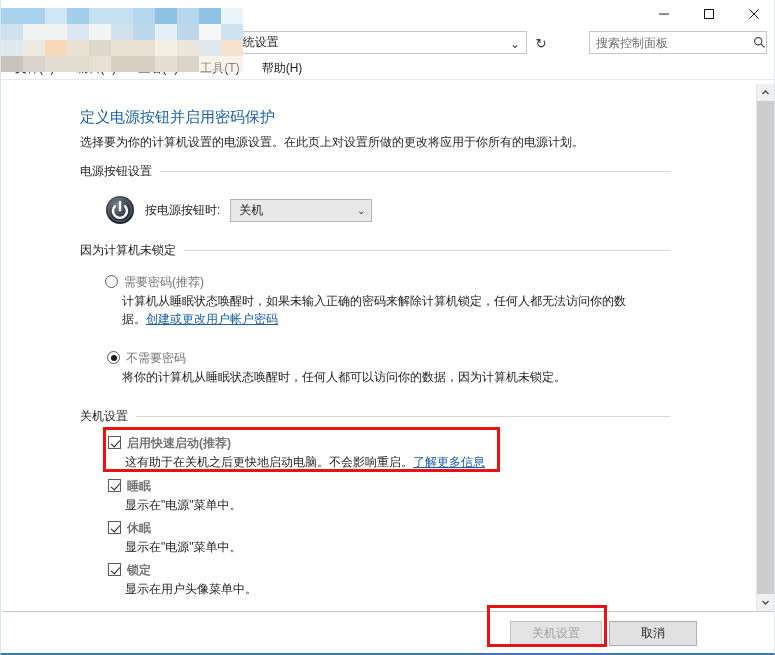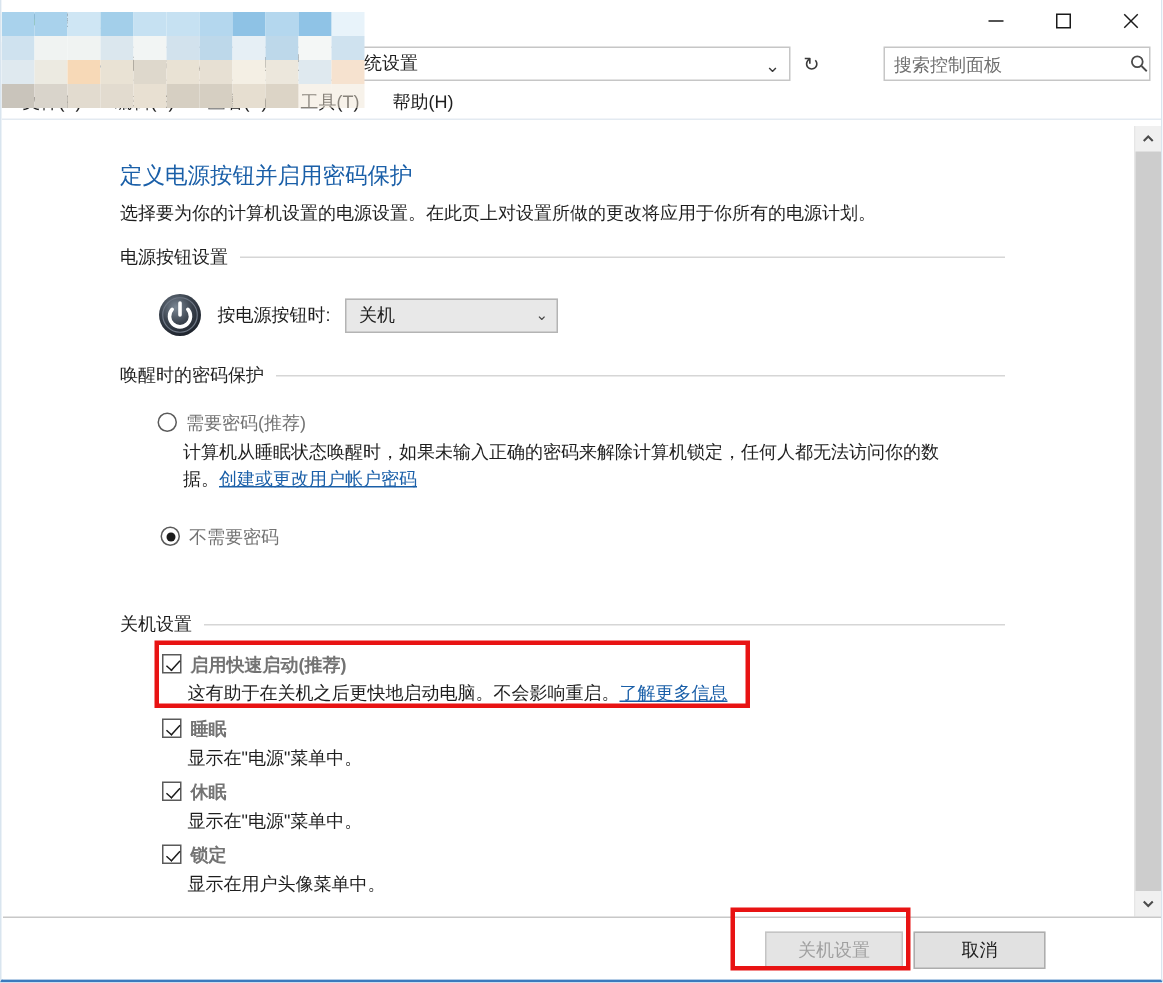--- a/index.html
+++ b/index.html
@@ -553,38 +553,39 @@
       </span>
       <span class="power-label">按电源按钮时:</span>
       <div class="dropdown">
         <span>关机</span>
         <span class="dd-caret">⌄</span>
       </div>
     </div>
 
     <div class="group" style="top:159px;">
       <div class="group-head">
-        <span class="g-label">唤醒时的密码保护</span>
+        <span class="g-label">因为计算机未锁定</span>
         <span class="g-rule"></span>
       </div>
     </div>
 
     <div class="opt-row" style="left:103px; top:190px;">
       <span class="radio-outer"></span>
       <span class="opt-label">需要密码(推荐)</span>
     </div>
     <div class="opt-desc" style="left:120px; top:208px; width:560px;">
       <span>计算机从睡眠状态唤醒时，如果未输入正确的密码来解除计算机锁定，任何人都无法访问你的数</span><br>
       <span>据。</span><a class="cp-link">创建或更改用户帐户密码</a>
     </div>
 
     <div class="opt-row" style="left:105px; top:266px;">
       <span class="radio-outer checked"></span>
       <span class="opt-label">不需要密码</span>
     </div>
+    <div class="opt-desc" style="left:120px; top:284px; width:580px;">将你的计算机从睡眠状态唤醒时，任何人都可以访问你的数据，因为计算机未锁定。</div>
 
     <div class="group" style="top:325px;">
       <div class="group-head">
         <span class="g-label">关机设置</span>
         <span class="g-rule"></span>
       </div>
     </div>
 
     <div class="opt-row" style="left:106px; top:351px;">
       <span class="checkbox checked"></span>

